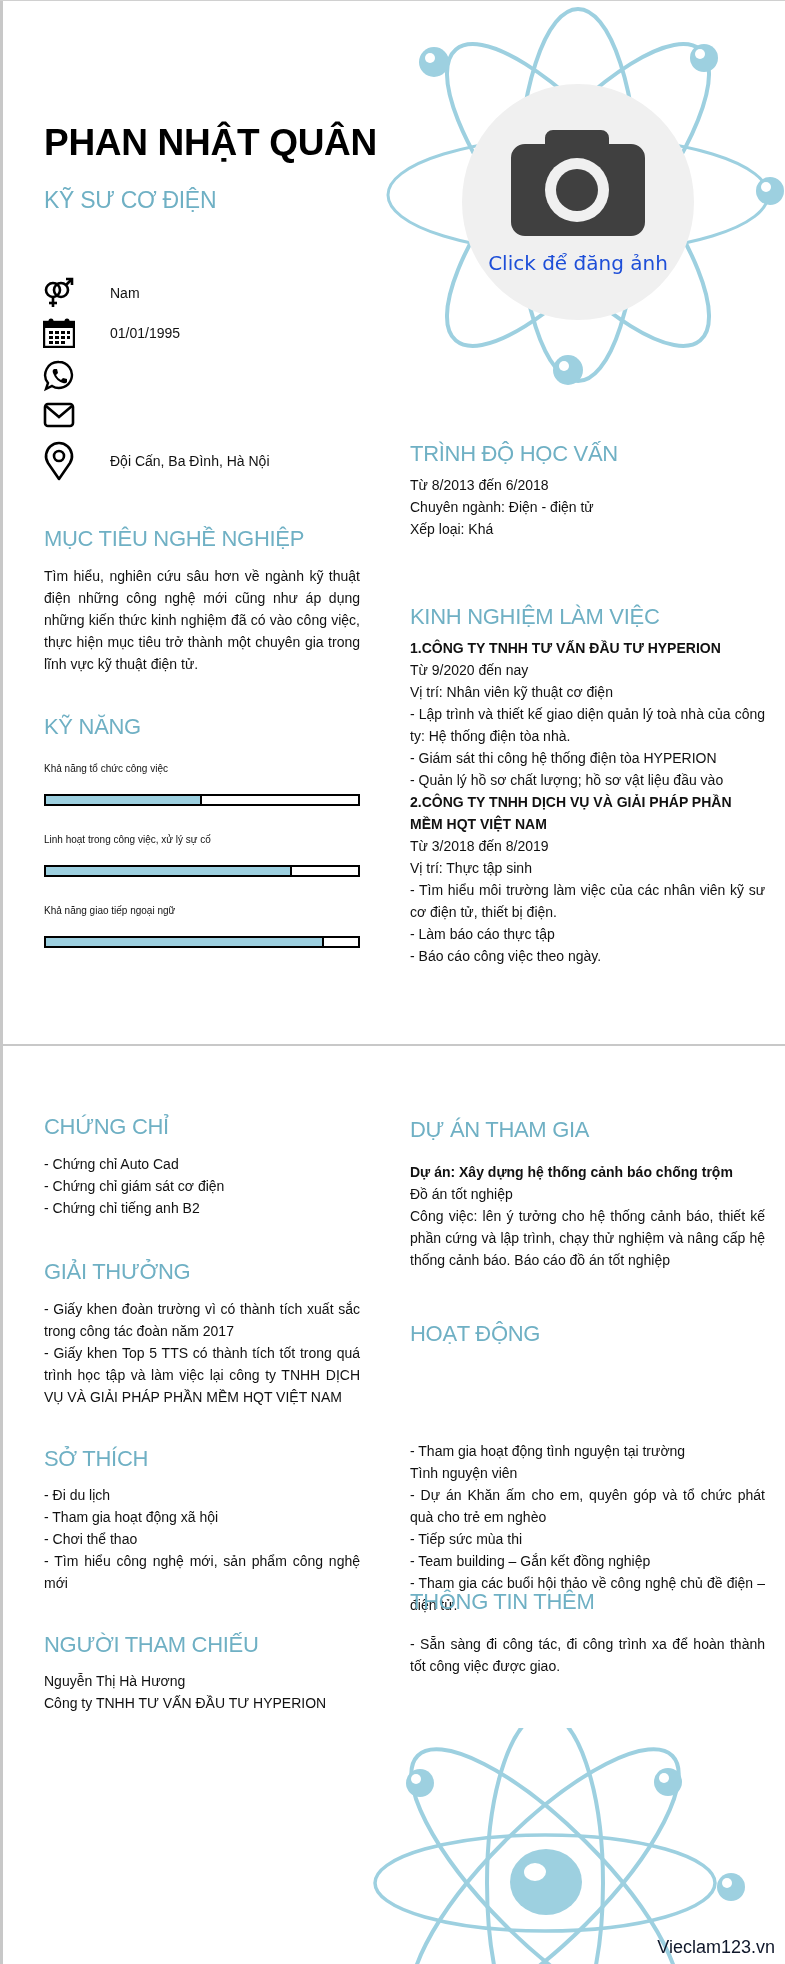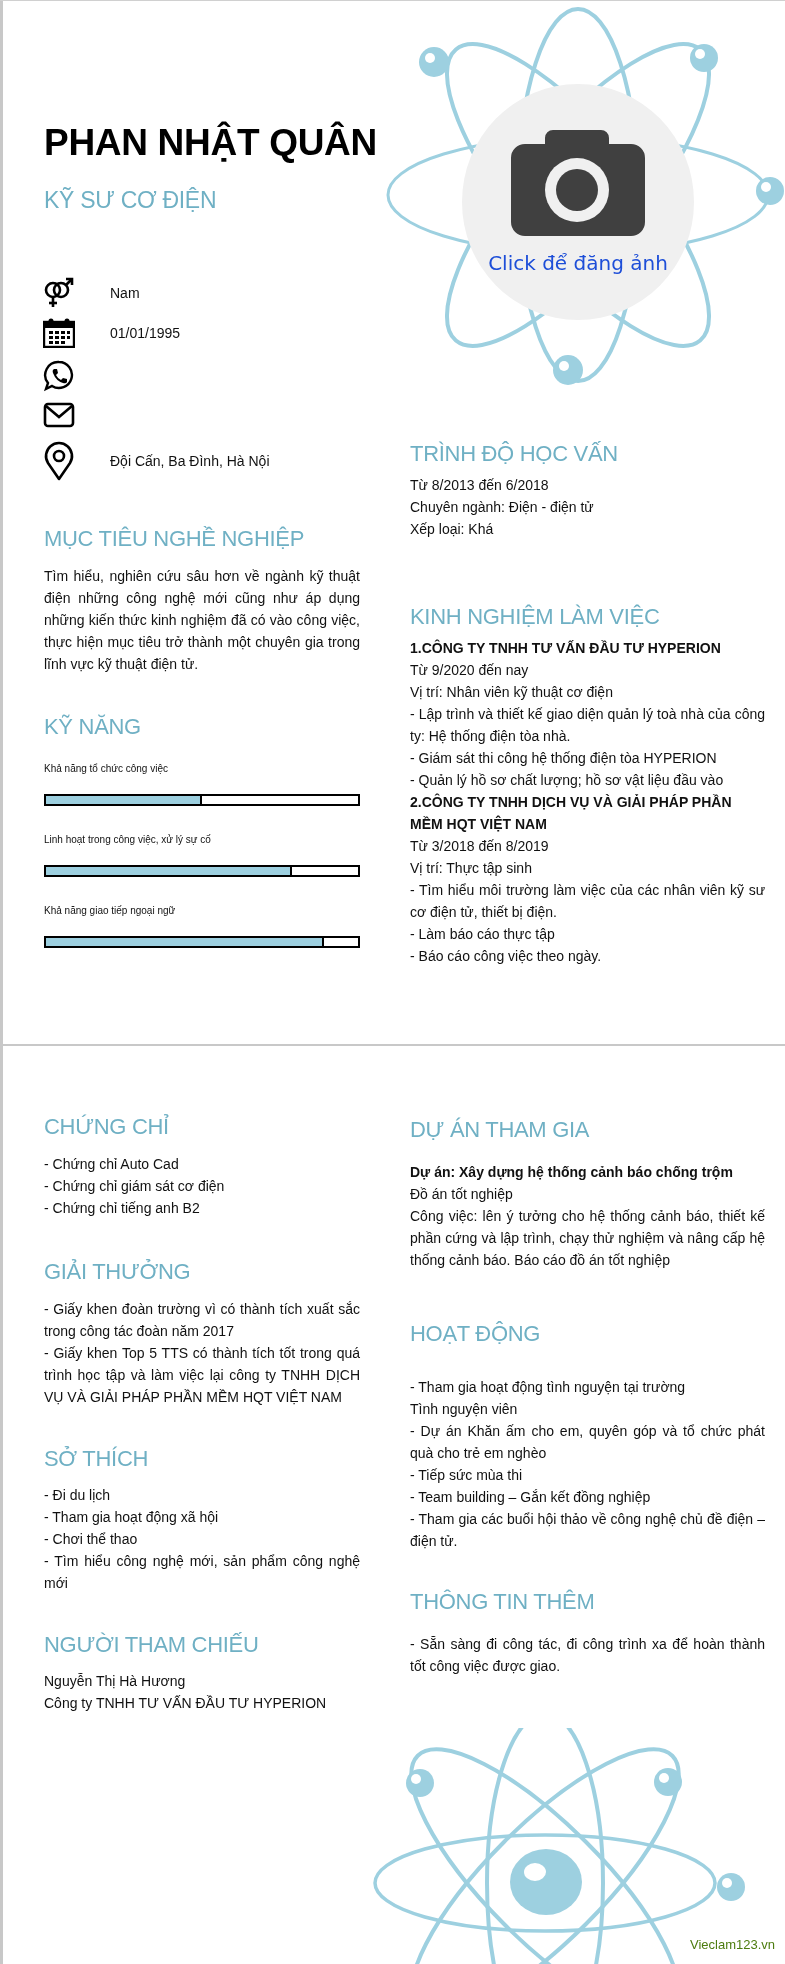--- a/index.html
+++ b/index.html
@@ -21,21 +21,21 @@
   .txt { font-size: 14px; line-height: 22px; color: #111; }
   .just { text-align: justify; }
   .b { font-weight: bold; }
 
   .skill-label { font-size: 10px; color: #111; }
   .bar { position: absolute; left: 44px; width: 316px; height: 12px; border: 2px solid #000; background: #fff; }
   .bar .fill { height: 100%; background: #9dd0e0; border-right: 2px solid #000; }
 
   .photo { left: 462px; top: 84px; width: 232px; height: 236px; border-radius: 50%; background: #f0f0f0; }
   .photo-label { left: 462px; top: 251px; width: 232px; text-align: center; font-size: 20px; color: #1d4ed8; font-family: "DejaVu Sans", sans-serif; }
-  .watermark { right: 10px; bottom: 12px; font-size: 13px; color: #4d7c0f; }
+  .watermark { right: 10px; bottom: 6px; font-size: 18px; color: #0f172a; }
 </style>
 </head>
 <body>
 
 <div class="edge-left"></div>
 <div class="edge-top"></div>
 
 <svg class="abs" style="left:370px;top:0;" width="415" height="395" viewBox="0 0 415 395">
   <g fill="none" stroke="#9dd0e0" stroke-width="4">
     <ellipse cx="208" cy="195" rx="60" ry="186"></ellipse>
@@ -205,21 +205,21 @@
 </div>
 
 <div class="abs sec-title" style="left:410px;top:1117px;">DỰ ÁN THAM GIA</div>
 <div class="abs txt just" style="left:410px;top:1161px;width:355px;">
   <div class="b">Dự án: Xây dựng hệ thống cảnh báo chống trộm</div>
   <div>Đồ án tốt nghiệp</div>
   <div>Công việc: lên ý tưởng cho hệ thống cảnh báo, thiết kế phần cứng và lập trình, chạy thử nghiệm và nâng cấp hệ thống cảnh báo. Báo cáo đồ án tốt nghiệp</div>
 </div>
 
 <div class="abs sec-title" style="left:410px;top:1321px;">HOẠT ĐỘNG</div>
-<div class="abs txt just" style="left:410px;top:1376px;width:355px;">
+<div class="abs txt just" style="left:410px;top:1440px;width:355px;">
   <div>- Tham gia hoạt động tình nguyện tại trường</div>
   <div>Tình nguyện viên</div>
   <div>- Dự án Khăn ấm cho em, quyên góp và tổ chức phát quà cho trẻ em nghèo</div>
   <div>- Tiếp sức mùa thi</div>
   <div>- Team building – Gắn kết đồng nghiệp</div>
   <div>- Tham gia các buổi hội thảo về công nghệ chủ đề điện – điện tử.</div>
 </div>
 
 <div class="abs sec-title" style="left:410px;top:1589px;">THÔNG TIN THÊM</div>
 <div class="abs txt just" style="left:410px;top:1633px;width:355px;">- Sẵn sàng đi công tác, đi công trình xa để hoàn thành tốt công việc được giao.</div>

